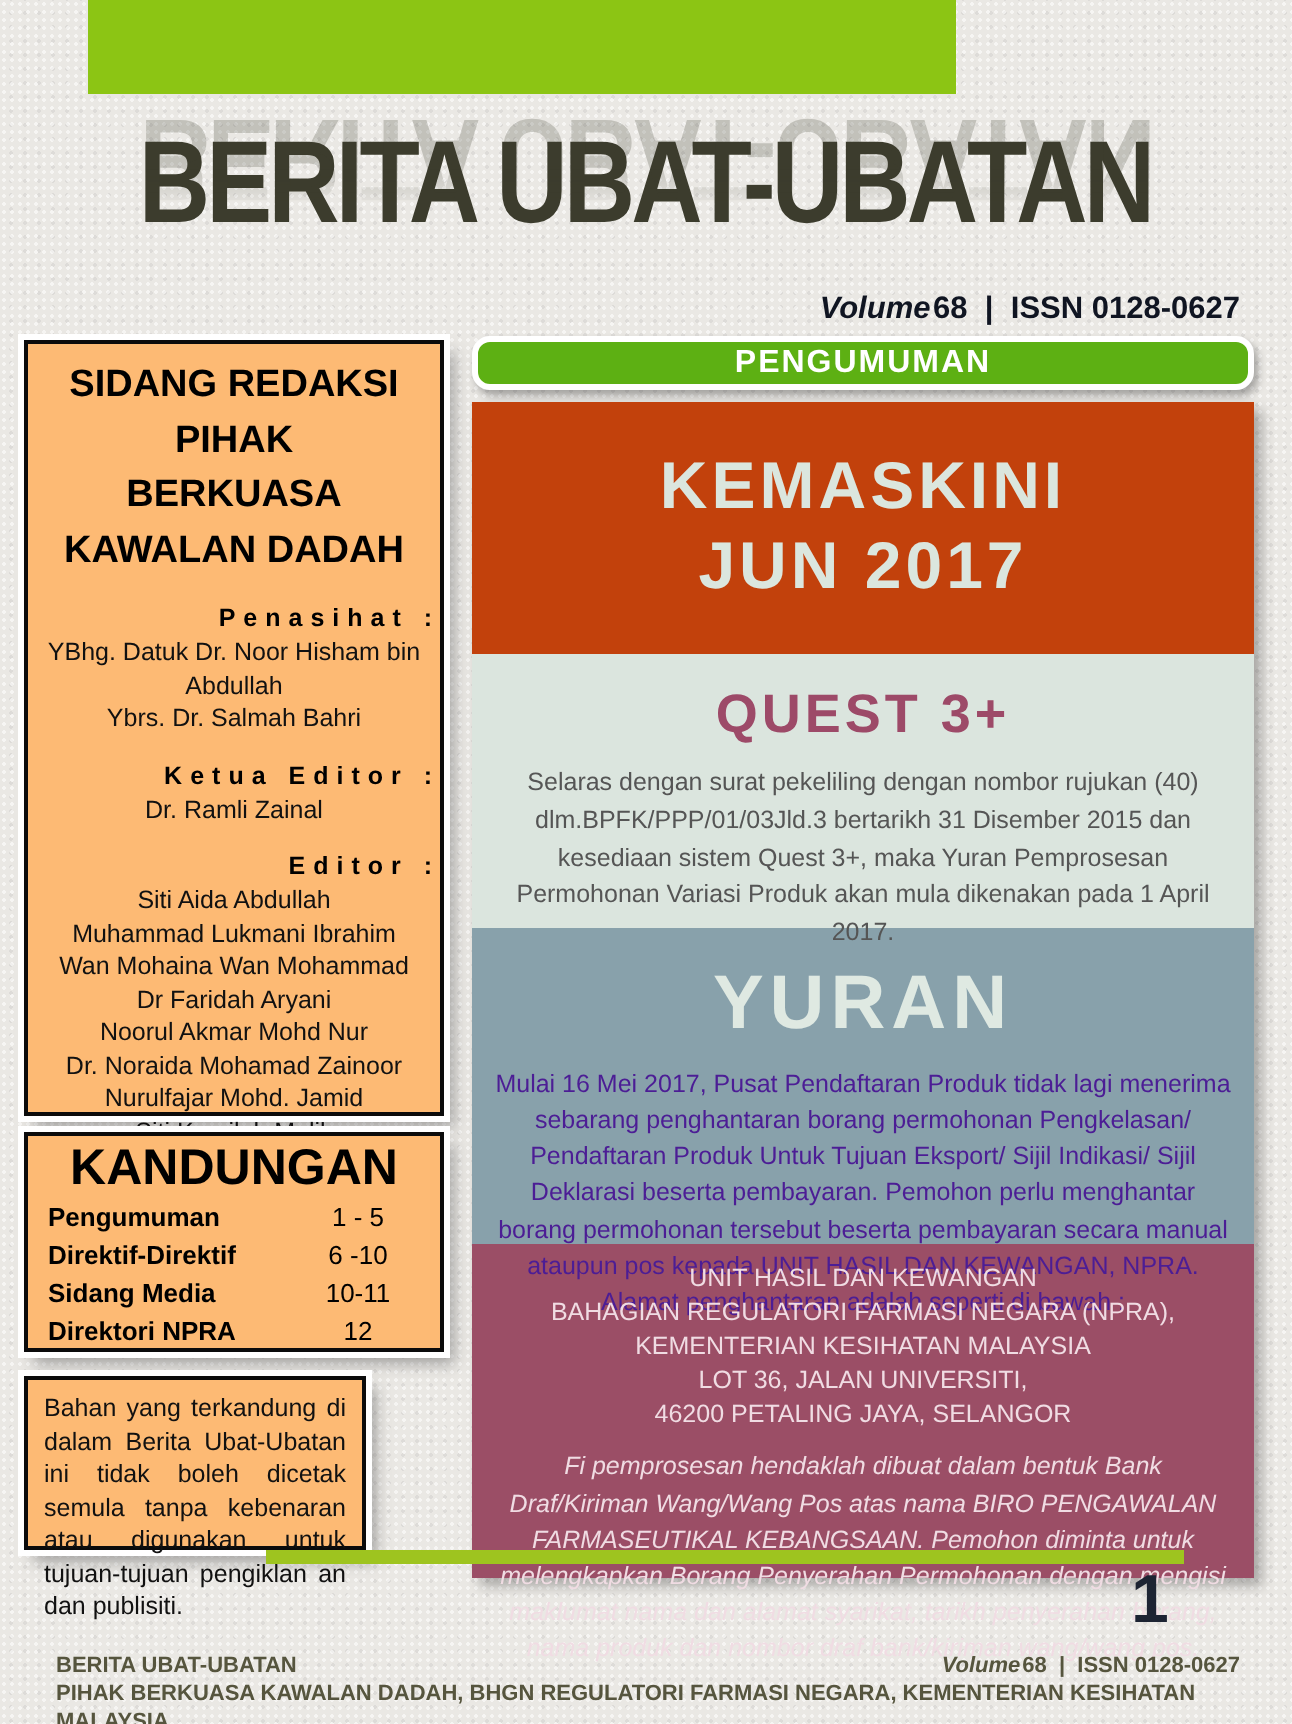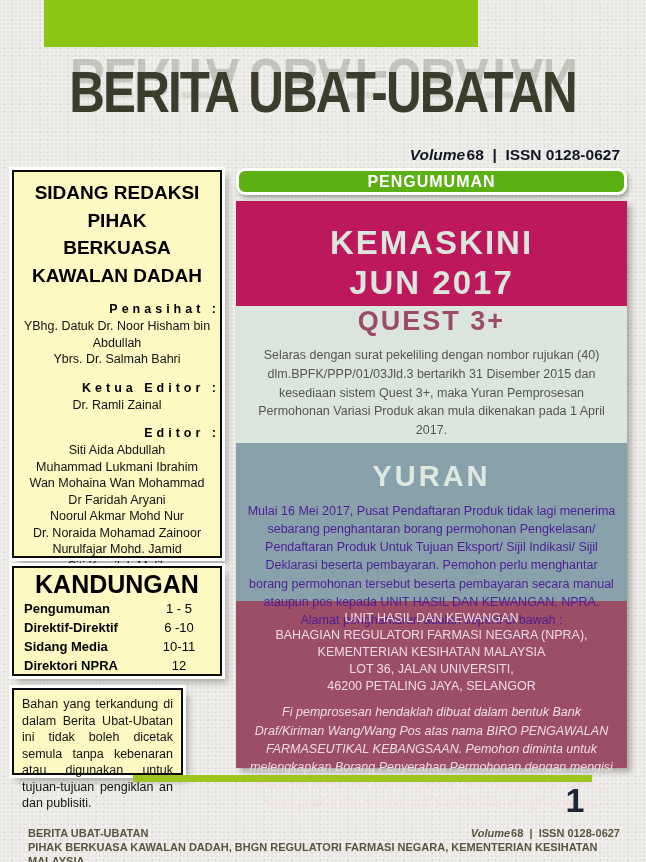--- a/index.html
+++ b/index.html
@@ -30,21 +30,21 @@
     opacity:.25;
     -webkit-mask-image:linear-gradient(to top, rgba(0,0,0,.9) 55%, transparent 95%);
             mask-image:linear-gradient(to top, rgba(0,0,0,.9) 55%, transparent 95%);
   }
   .volume-line{top:146px;right:26px;font-size:15.5px;font-weight:bold;color:#101522;}
   .volume-line .it{font-style:italic;}
 
   
   .greenbox{
     left:12px;width:210px;box-sizing:border-box;
-    background:#fef9c3;border:2px solid #0b0b0b;
+    background:#fdba74;border:2px solid #0b0b0b;
     box-shadow:0 0 0 3px #ffffff, 5px 6px 7px rgba(90,90,90,.5);
   }
   .box-redaksi{top:170px;height:388px;}
   .redaksi-heading{font-size:19px;font-weight:bold;color:#000;text-align:center;line-height:1.45;padding-top:7px;}
   .role{font-size:12.5px;font-weight:bold;letter-spacing:.32em;text-align:right;color:#000;margin-top:13px;}
   .names{font-size:12.5px;text-align:center;color:#111;line-height:1.32;padding:2px 6px 0 6px;}
 
   .box-kandungan{top:566px;height:110px;}
   .kandungan-heading{font-size:25px;font-weight:bold;color:#000;text-align:center;letter-spacing:0;padding-top:3px;line-height:1.1;}
   .toc-row{display:flex;align-items:baseline;padding:0 10px 0 10px;line-height:19px;}
@@ -57,27 +57,27 @@
   
   .pill{
     left:236px;top:168px;width:391px;height:27px;box-sizing:border-box;
     background:#5db013;border:3px solid #ffffff;border-radius:9px;
     box-shadow:2px 3px 4px rgba(0,0,0,.3);
     display:flex;align-items:center;justify-content:center;
     color:#ffffff;font-weight:bold;font-size:16px;letter-spacing:1px;
   }
   .column{left:236px;top:201px;width:391px;box-shadow:4px 4px 6px rgba(0,0,0,.28);}
   .sec{box-sizing:border-box;width:391px;}
-  .sec-banner{height:105px;background:#be185d;color:#dbe6de;text-align:center;
+  .sec-banner{height:126px;background:#c2410c;color:#dbe6de;text-align:center;
     font-weight:bold;font-size:33px;letter-spacing:2px;line-height:1.22;padding-top:22px;}
   .sec-quest{height:137px;background:#dbe5de;}
-  .quest-title{color:#9d4a68;font-weight:bold;font-size:27px;letter-spacing:2px;text-align:center;}
+  .quest-title{color:#9d4a68;font-weight:bold;font-size:27px;letter-spacing:2px;text-align:center;padding-top:15px;}
   .quest-body{color:#555;font-size:12.5px;line-height:1.5;text-align:center;padding:9px 16px 0 16px;}
   .sec-yuran{height:158px;background:#88a1ab;}
-  .yuran-title{color:#dfe9e2;font-weight:bold;font-size:29px;letter-spacing:3px;text-align:center;padding-top:17px;}
+  .yuran-title{color:#dfe9e2;font-weight:bold;font-size:38px;letter-spacing:3px;text-align:center;padding-top:17px;}
   .yuran-body{color:#4c1d95;font-size:12.5px;line-height:1.45;text-align:center;padding:9px 10px 0 10px;}
   .sec-address{height:167px;background:#9b4e66;}
   .addr-lines{color:#f0dce3;font-size:12.5px;line-height:1.35;text-align:center;padding-top:9px;}
   .addr-note{color:#f0dce3;font-size:12.5px;line-height:1.45;text-align:center;padding:9px 10px 0 10px;font-style:italic;}
 
   
   .rulebar{left:133px;top:775px;width:459px;height:7px;background:#9ec41f;}
   .page-number{left:552px;top:783px;width:46px;text-align:center;
     font-size:34px;font-weight:bold;color:#1d2433;line-height:1;}
   .footer{left:28px;top:827px;width:592px;color:#56553e;font-weight:bold;font-size:11px;line-height:1.25;}

